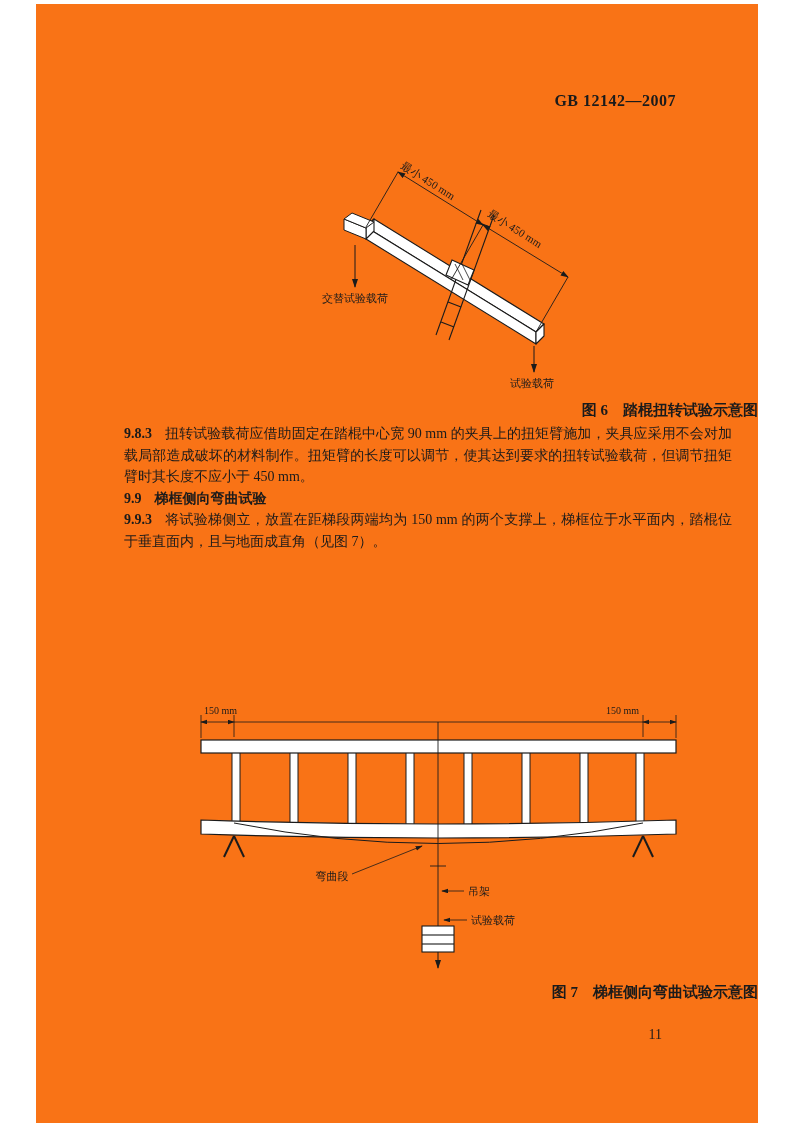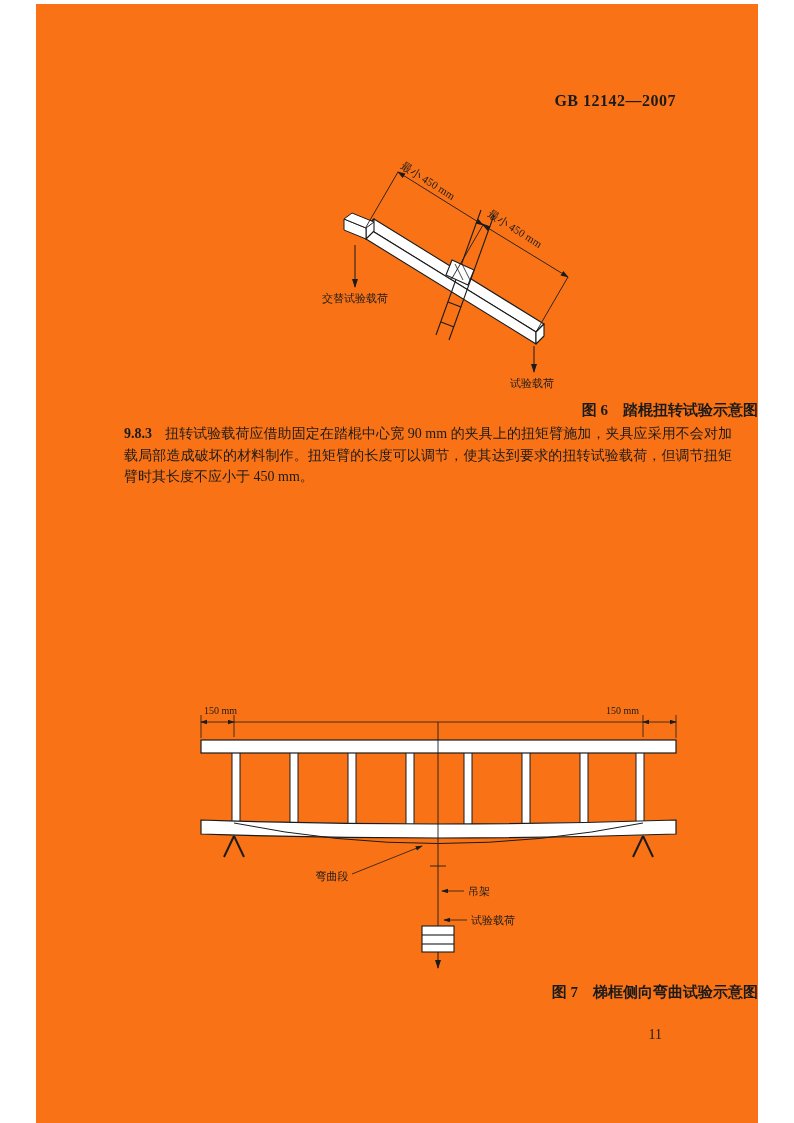--- a/index.html
+++ b/index.html
@@ -88,20 +88,22 @@
 
       <line x1="258" y1="204" x2="258" y2="230" stroke="#1b1b1b" stroke-width="1" marker-end="url(#ah6)"></line>
       <text x="256" y="245" text-anchor="middle">试验载荷</text>
     </svg>
   </div>
 
   <div class="fig-caption cap6">图 6　踏棍扭转试验示意图</div>
 
   <div class="clauses">
     <p><span class="num">9.8.3</span><span>扭转试验载荷应借助固定在踏棍中心宽 90 mm 的夹具上的扭矩臂施加，夹具应采用不会对加载局部造成破坏的材料制作。扭矩臂的长度可以调节，使其达到要求的扭转试验载荷，但调节扭矩臂时其长度不应小于 450 mm。</span></p>
+    <p class="heading"><span class="num">9.9</span><span>梯框侧向弯曲试验</span></p>
+    <p><span class="num">9.9.3</span><span>将试验梯侧立，放置在距梯段两端均为 150 mm 的两个支撑上，梯框位于水平面内，踏棍位于垂直面内，且与地面成直角（见图 7）。</span></p>
   </div>
 
   <div class="fig7-wrap">
     <svg width="515" height="272" viewBox="0 0 515 272">
       <defs>
         <marker id="ah7" markerWidth="9" markerHeight="7" refX="8" refY="3" orient="auto-start-reverse">
           <path d="M0,0 L9,3 L0,6 Z" fill="#1b1b1b"></path>
         </marker>
       </defs>
 

